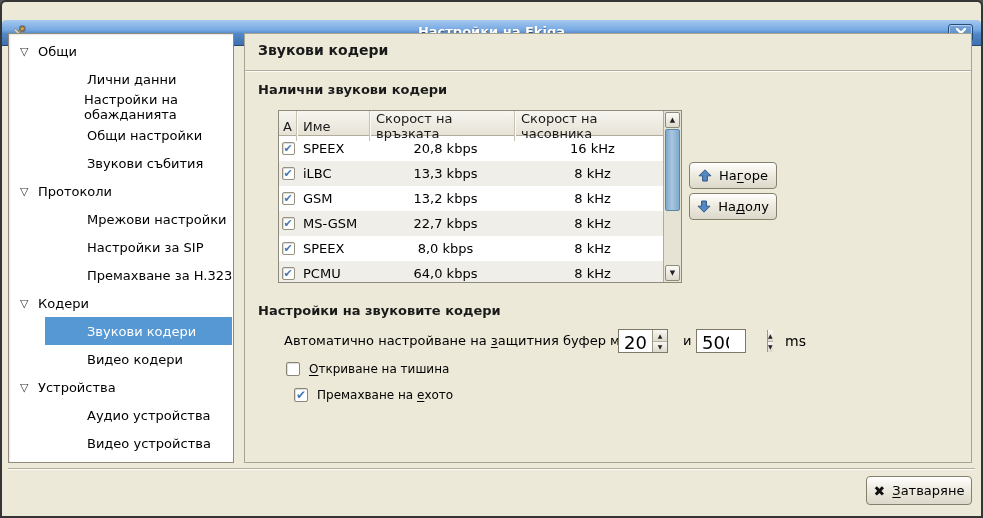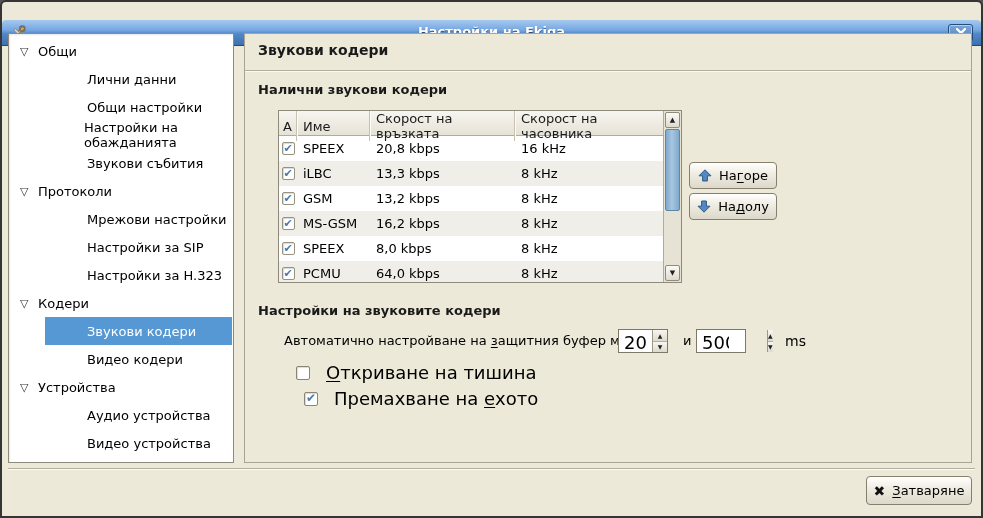--- a/index.html
+++ b/index.html
@@ -33,21 +33,21 @@
   .thead{position:absolute;left:0;top:0;width:385px;height:25px;display:grid;grid-template-columns:18px 73px 145px 149px;
     background:linear-gradient(#f7f5f0,#e6e2d6);border-bottom:1px solid #b0ab9a;}
   .th{font-size:13px;color:#1a1a1a;display:flex;align-items:center;border-right:1px solid #c6c1b1;box-shadow:1px 0 0 #fdfcf9;padding-left:6px;}
   .th.col-a{justify-content:center;padding-left:0;}
   .th:last-child{border-right:none;box-shadow:none;}
   .tbody{position:absolute;left:0;top:25px;width:385px;}
   .tr{display:grid;grid-template-columns:18px 73px 145px 149px;height:25px;align-items:center;font-size:13px;}
   .tbody > div:nth-of-type(even){background:#efeee8;}
   .td-check{display:flex;justify-content:center;}
   .td-name{font-weight:normal;padding-left:6px;white-space:nowrap;}
-  .td-rate,.td-clock{padding-left:6px;white-space:nowrap;}
+  .td-rate,.td-clock{padding-left:6px;white-space:nowrap;text-align:center;}
   .cb{width:13px;height:13px;background:#fff;border:1px solid #97927f;border-radius:2px;box-shadow:inset 1px 1px 1px rgba(0,0,0,.15);display:inline-flex;align-items:center;justify-content:center;}
   .cb.checked::after{content:"✔";color:#4a7ab5;font-size:11px;font-weight:bold;line-height:1;margin-top:-1px;}
   
   .vscroll{position:absolute;right:0;top:0;bottom:0;width:18px;background:#e6e2d4;border-left:1px solid #b0ab9a;}
   .sc-btn{position:absolute;left:1px;right:1px;height:16px;background:linear-gradient(#fbfaf6,#dedacd);border:1px solid #8e8a7c;border-radius:2px;display:flex;align-items:center;justify-content:center;font-size:7px;color:#222;cursor:pointer;}
   .sc-up{top:1px;} .sc-down{bottom:1px;}
   .sc-thumb{position:absolute;left:1px;right:1px;top:18px;height:82px;border:1px solid #5d87a8;border-radius:2px;
     background:linear-gradient(90deg,#7fa9cc,#a8c6e0 45%,#7fa9cc);cursor:pointer;}
   
   .gtk-btn{background:linear-gradient(#ffffff,#f0ede3 40%,#dcd8ca);border:1px solid #867f6c;border-radius:4px;
@@ -59,21 +59,21 @@
   .jitter-row{position:absolute;left:0;top:295px;height:26px;width:100%;}
   .jitter-label{position:absolute;left:39px;top:4px;font-size:13px;white-space:nowrap;}
   .spin{position:absolute;top:0;width:50px;height:24px;background:#fff;border:1px solid #7d7868;display:flex;}
   .spin1{left:373px;} .spin2{left:451px;gap:38px;}
   .spin input{border:none;outline:none;width:32px;font-size:18px;font-family:inherit;padding:2px 0 0 5px;background:transparent;}
   .spin-btns{margin-left:auto;width:15px;display:flex;flex-direction:column;border-left:1px solid #9d9886;}
   .spin-b{flex:1;background:linear-gradient(#f8f6f0,#dedacd);display:flex;align-items:center;justify-content:center;font-size:6px;color:#222;cursor:pointer;}
   .spin-b:first-child{border-bottom:1px solid #b5b0a0;}
   .jit-conj{position:absolute;left:438px;top:4px;font-size:13px;}
   .jit-unit{position:absolute;left:540px;top:4px;font-size:14px;}
-  .opt-row{position:absolute;left:51px;display:flex;align-items:center;gap:16px;font-size:18px;cursor:default;}
+  .opt-row{position:absolute;left:41px;display:flex;align-items:center;gap:9px;font-size:12px;cursor:default;}
   .opt1{top:328px;} .opt2{top:354px;margin-left:8px;}
   .opt-cb{width:14px;height:14px;background:#fff;border:1px solid #8a8575;border-radius:2px;box-shadow:inset 1px 1px 1px rgba(0,0,0,.15);display:inline-flex;align-items:center;justify-content:center;}
   .opt-cb.checked::after{content:"✔";color:#4a7ab5;font-size:12px;font-weight:bold;line-height:1;margin-top:-1px;}
   .mn{text-decoration:underline;text-underline-offset:2px;}
   
   .footer-sep{position:absolute;left:6px;right:6px;top:466px;}
   .btn-close{position:absolute;left:864px;top:474px;width:106px;height:29px;}
   .x-glyph{font-size:14px;font-weight:bold;color:#111;line-height:1;}
 </style>
 </head>
@@ -103,51 +103,51 @@
         <span class="tree-label">Общи</span>
       </div>
 
       <div class="tree-item">
         <span class="expander">▽</span>
         <span class="tree-label">Лични данни</span>
       </div>
 
       <div class="tree-item">
         <span class="expander">▽</span>
+        <span class="tree-label">Настройки на обажданията</span>
+      </div>
+
+      <div class="tree-item">
+        <span class="expander">▽</span>
         <span class="tree-label">Общи настройки</span>
       </div>
 
       <div class="tree-item">
         <span class="expander">▽</span>
-        <span class="tree-label">Настройки на обажданията</span>
-      </div>
-
-      <div class="tree-item">
-        <span class="expander">▽</span>
         <span class="tree-label">Звукови събития</span>
       </div>
 
       <div class="tree-item parent">
         <span class="expander">▽</span>
         <span class="tree-label">Протоколи</span>
       </div>
 
       <div class="tree-item">
         <span class="expander">▽</span>
         <span class="tree-label">Мрежови настройки</span>
       </div>
 
       <div class="tree-item">
         <span class="expander">▽</span>
         <span class="tree-label">Настройки за SIP</span>
       </div>
 
       <div class="tree-item">
         <span class="expander">▽</span>
-        <span class="tree-label">Настройки за H.323</span>
+        <span class="tree-label">Премахване за H.323</span>
       </div>
 
       <div class="tree-item parent">
         <span class="expander">▽</span>
         <span class="tree-label">Кодери</span>
       </div>
 
       <div class="tree-item selected">
         <span class="expander">▽</span>
         <span class="tree-label">Звукови кодери</span>
@@ -214,21 +214,21 @@
             <span class="td-name">GSM</span>
             <span class="td-rate">13,2 kbps</span>
             <span class="td-clock">8 kHz</span>
           </div>
 
           <div class="tr checked">
             <span class="td-check">
               <span class="cb checked"></span>
             </span>
             <span class="td-name">MS-GSM</span>
-            <span class="td-rate">16,2 kbps</span>
+            <span class="td-rate">22,7 kbps</span>
             <span class="td-clock">8 kHz</span>
           </div>
 
           <div class="tr checked">
             <span class="td-check">
               <span class="cb checked"></span>
             </span>
             <span class="td-name">SPEEX</span>
             <span class="td-rate">8,0 kbps</span>
             <span class="td-clock">8 kHz</span>

